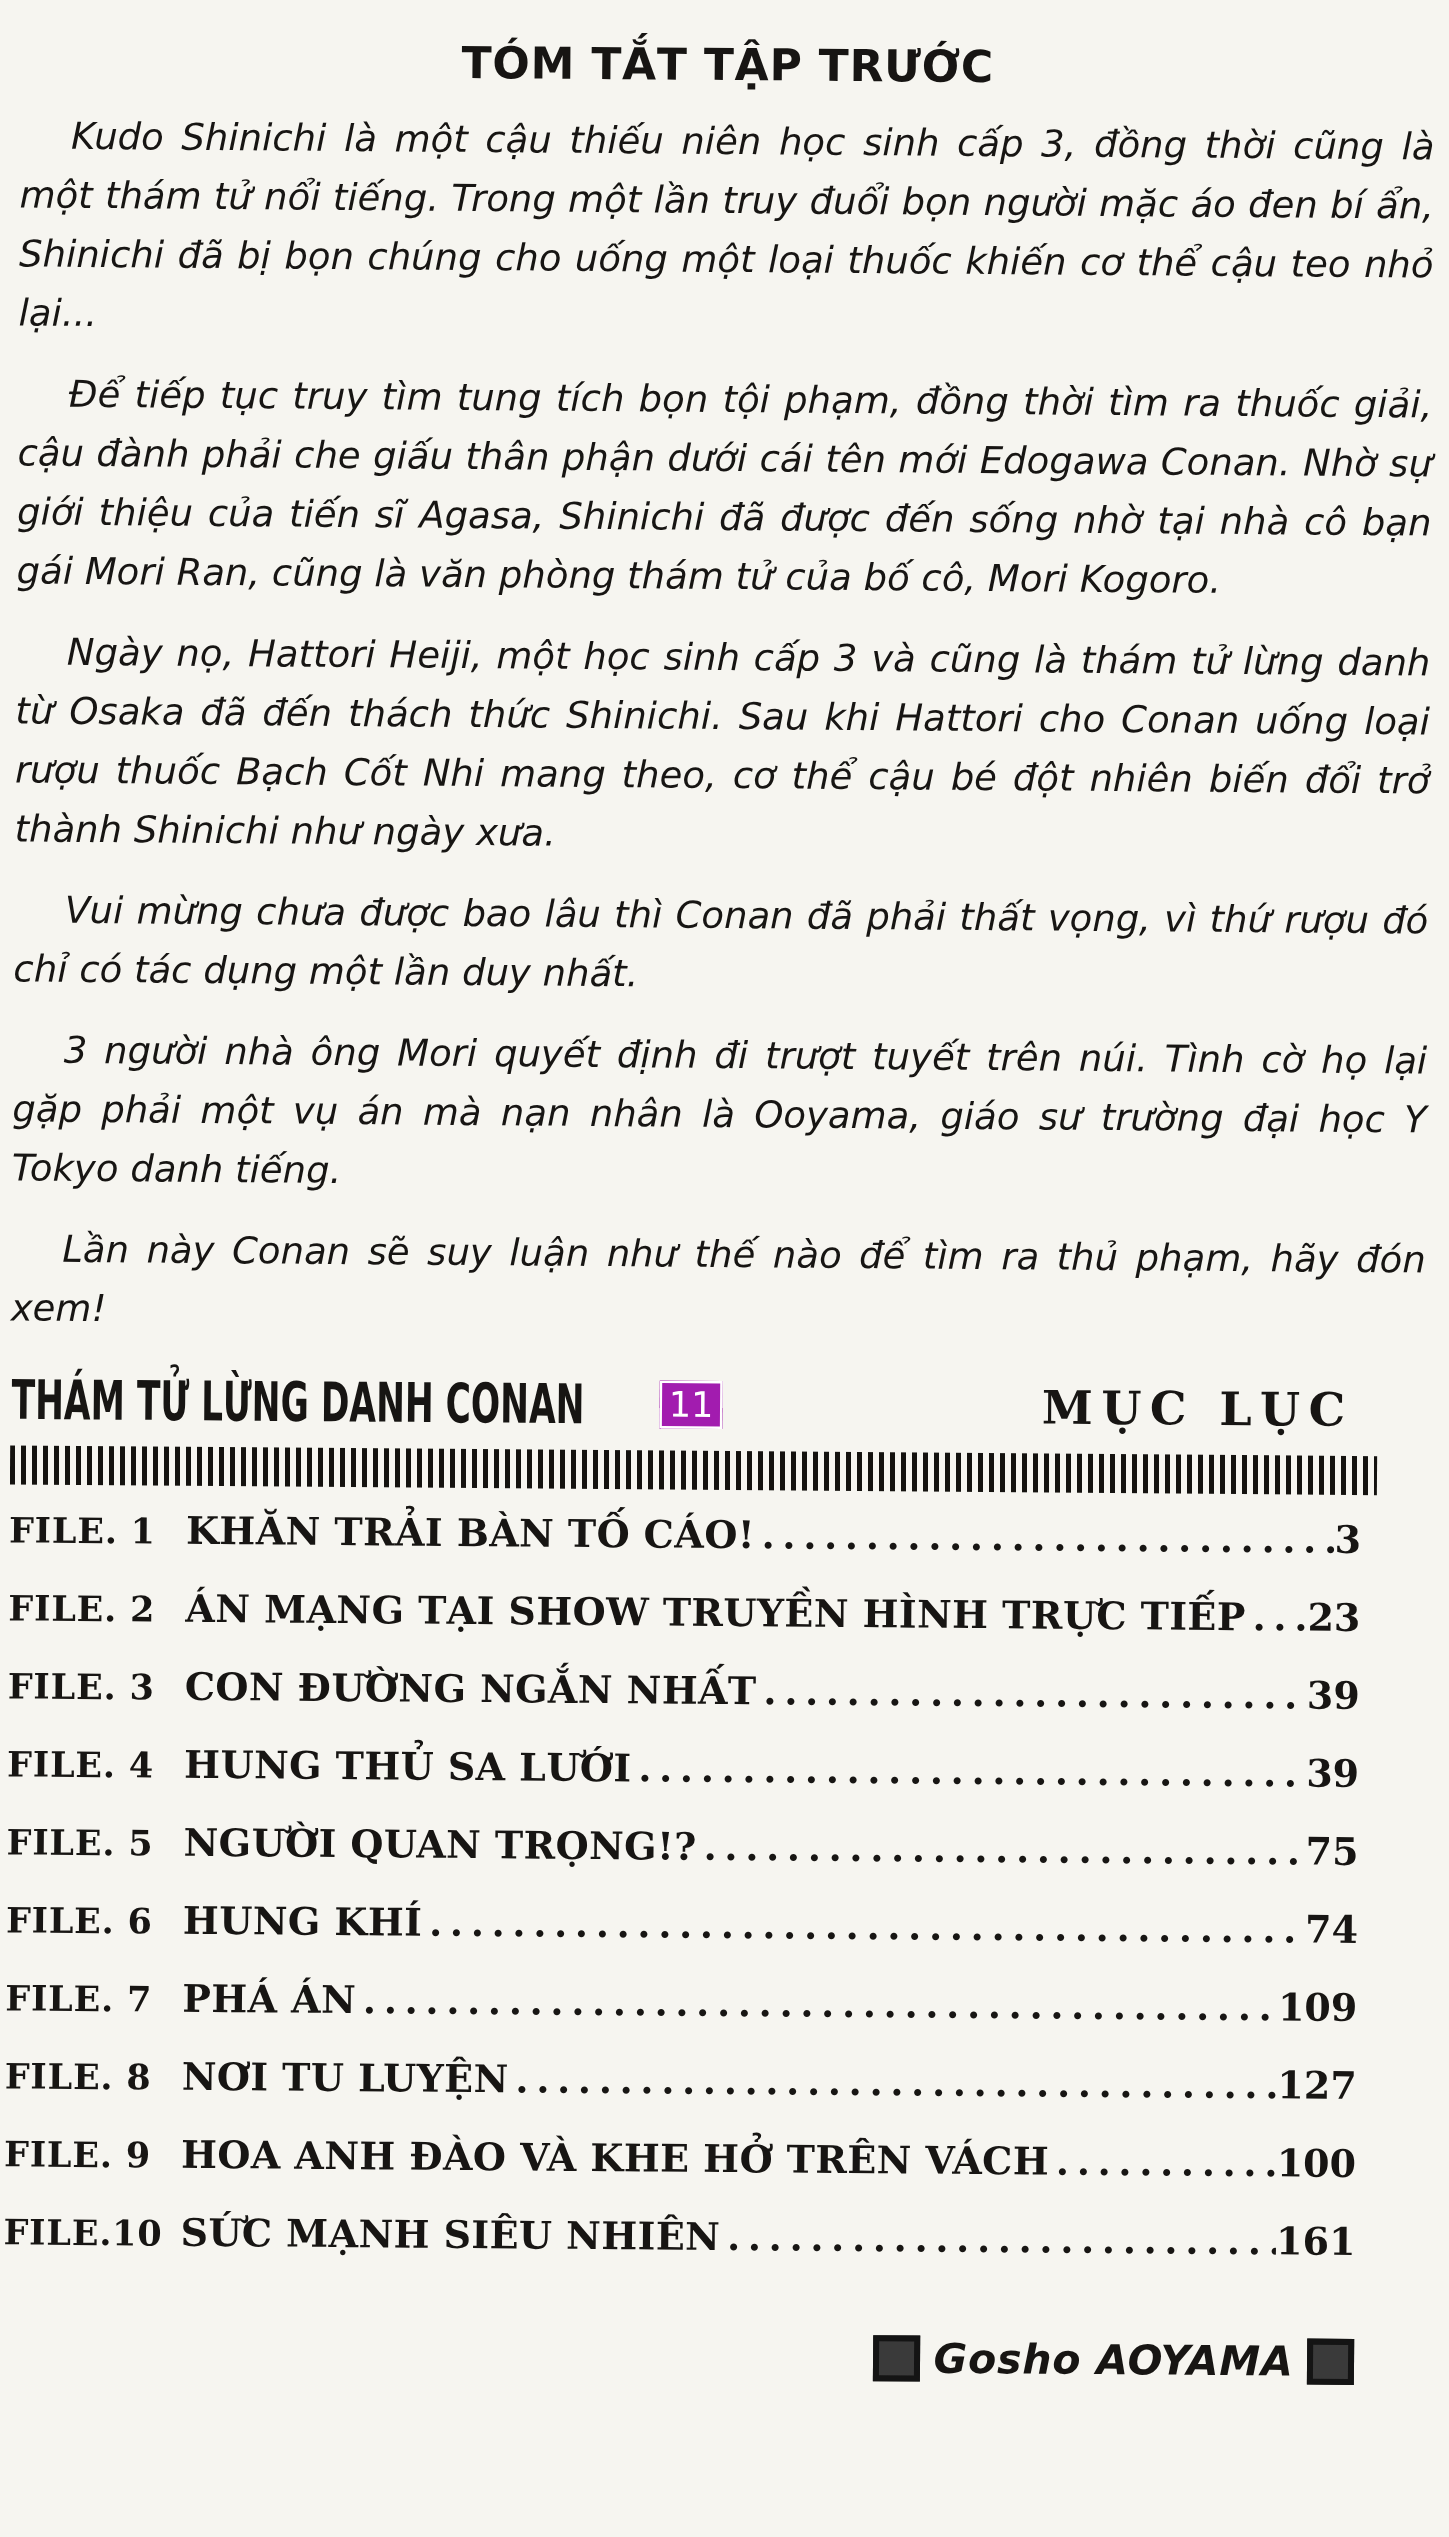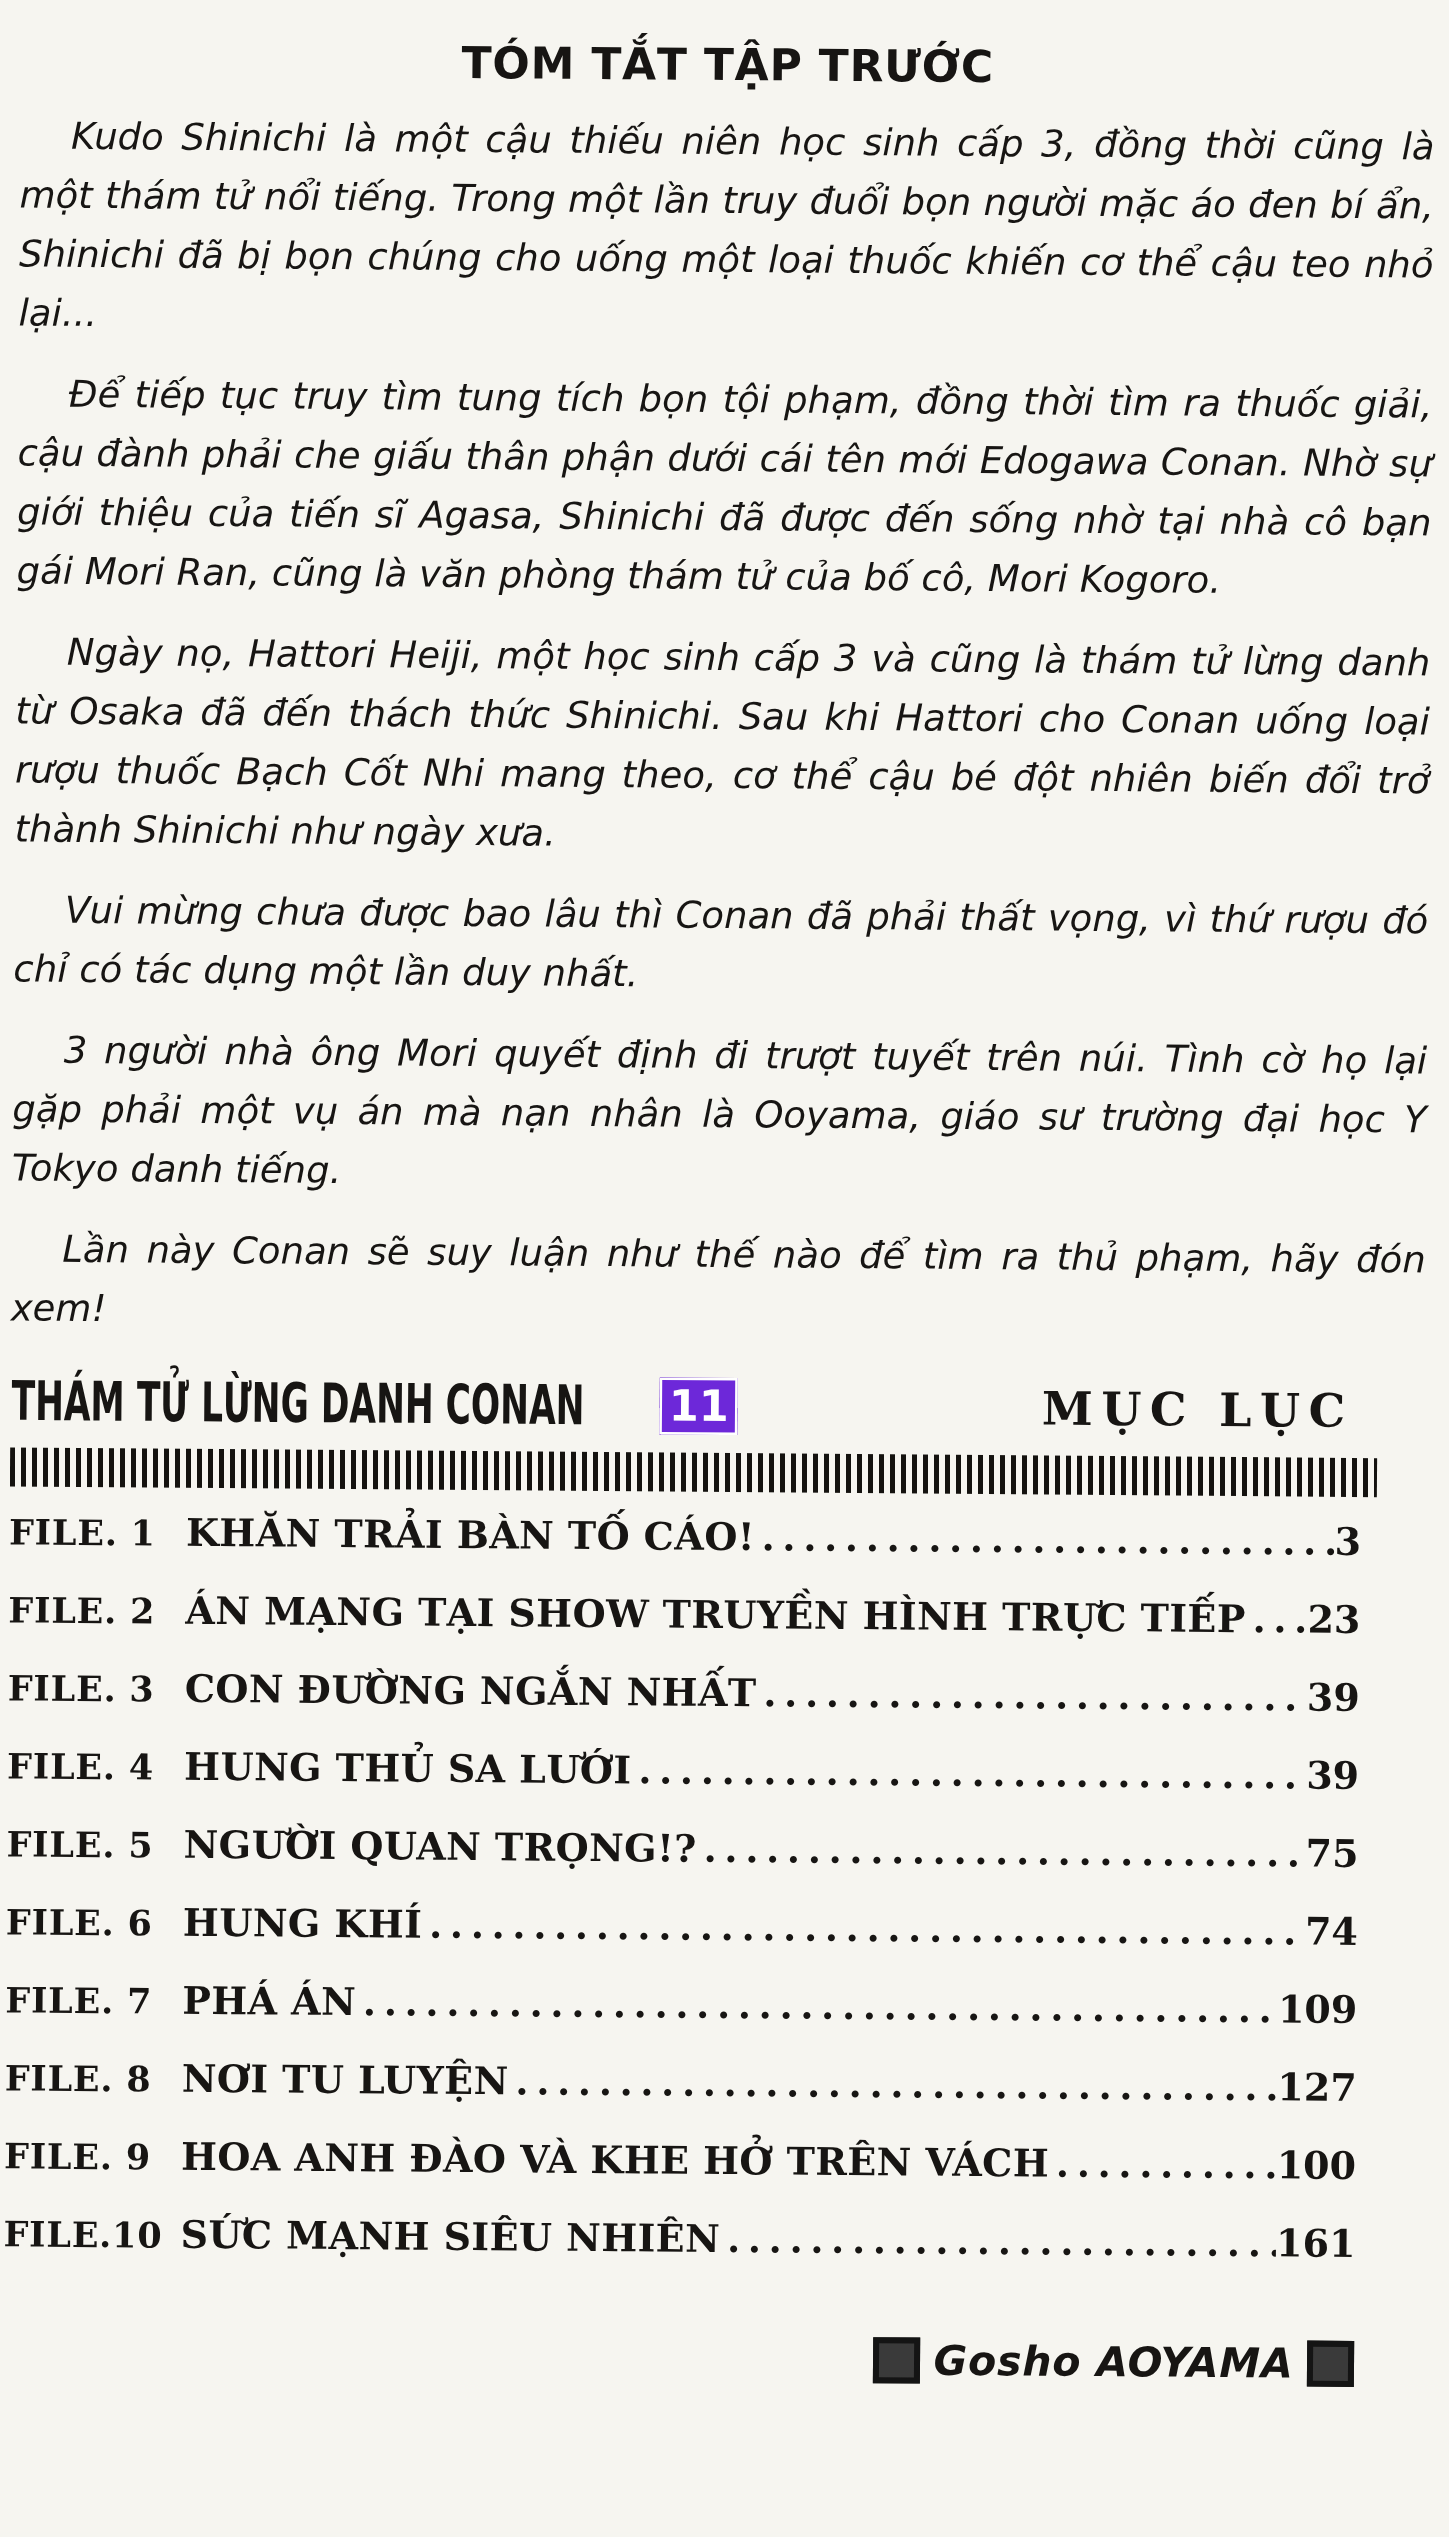--- a/index.html
+++ b/index.html
@@ -47,24 +47,24 @@
     display:inline-block;
     font-weight:bold;
     font-size:42px;
     white-space:nowrap;
     transform:scale(0.82,1.3);
     transform-origin:left center;
     letter-spacing:0px;
   }
   .vol-badge{
     display:inline-block;
-    background:#6d28d9;
+    background:#a21caf;
     color:#ffffff;
-    font-weight:bold;
-    font-size:43px;
+    font-weight:normal;
+    font-size:35px;
     line-height:1;
     padding:6.8px 9.3px;
     box-shadow:inset 0 0 0 2.5px #ffffff;
     margin-left:-68px;
   }
   .toc-heading{
     font-family:"DejaVu Serif", serif;
     font-weight:bold;
     font-size:46px;
     letter-spacing:8.4px;

